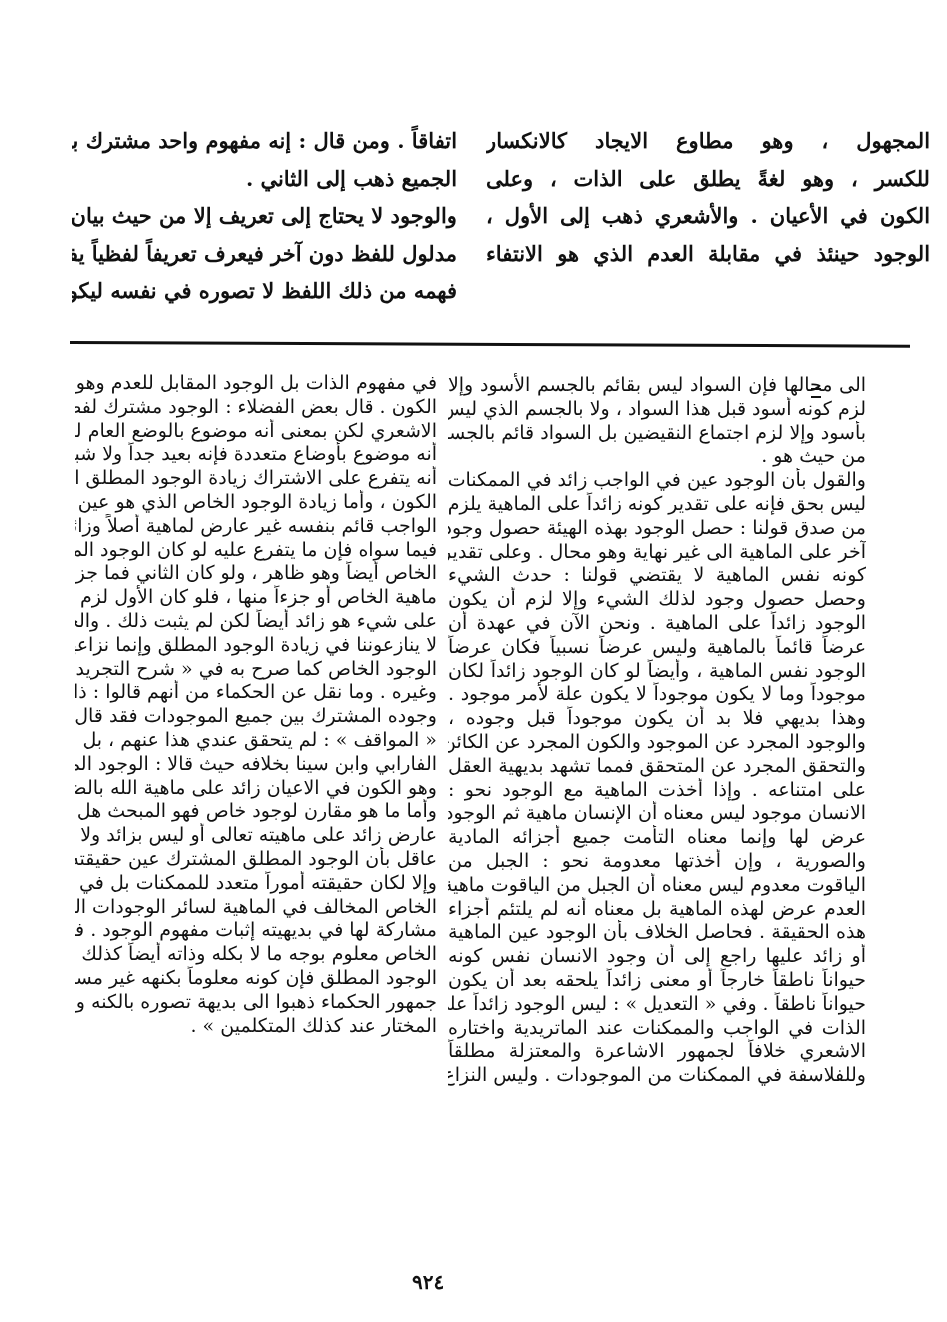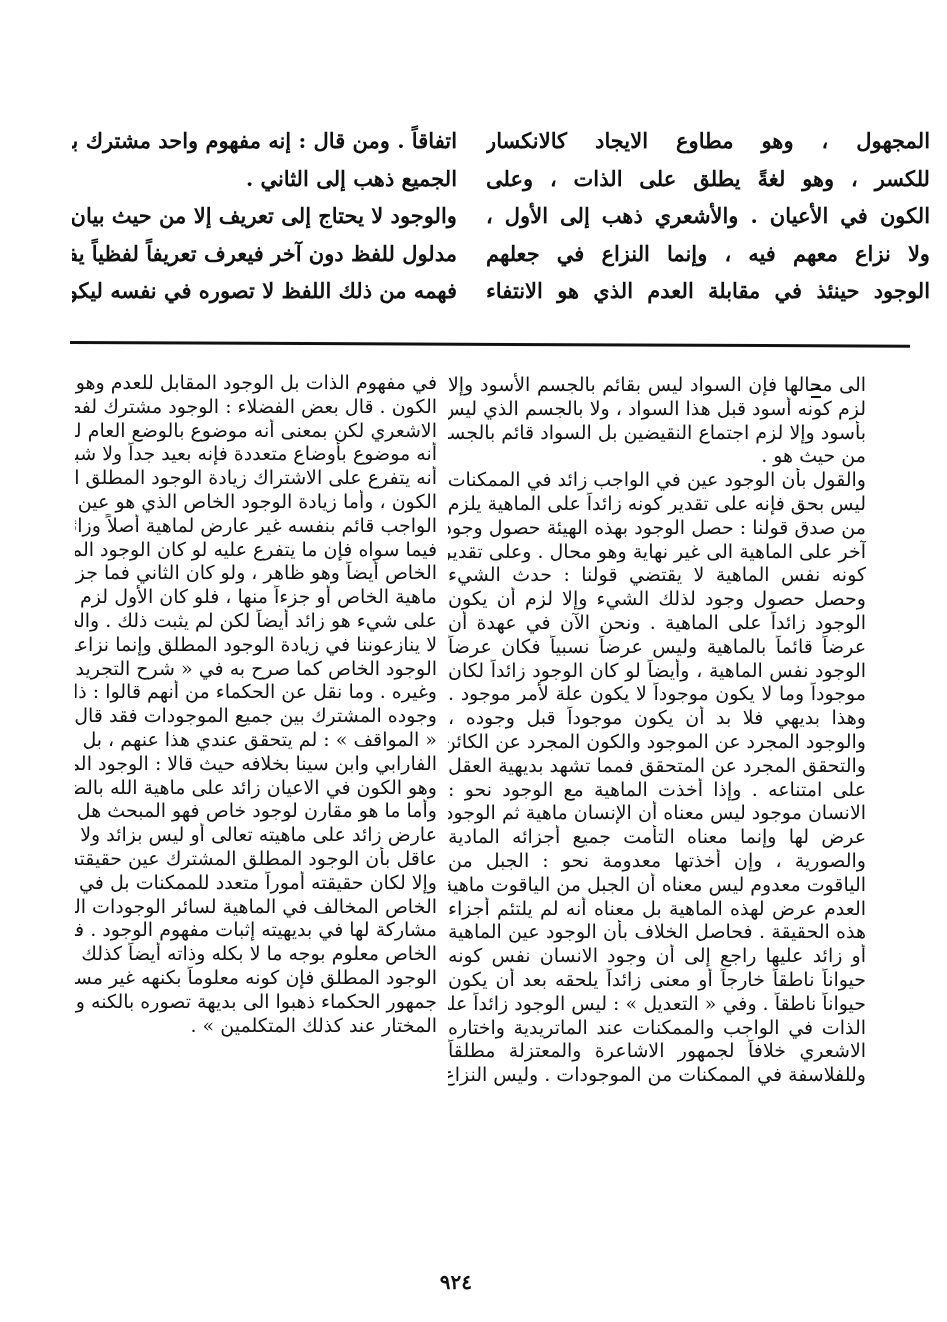--- a/index.html
+++ b/index.html
@@ -28,33 +28,32 @@
   #foot-right { left: 448px; top: 373px; width: 418px; }
   #foot-left  { left: 75px;  top: 371px; width: 362px; }
 
   .cont-mark {
     position: absolute; left: 811px; top: 388px; width: 10px; height: 6px;
     border-top: 2px solid #111; border-bottom: 2px solid #111;
   }
 
   .page-number {
     position: absolute; left: 412px; top: 1270px; width: 60px;
-    font-size: 20px; font-weight: bold; text-align: right; direction: rtl;
+    font-size: 20px; font-weight: bold; text-align: left; direction: rtl;
   }
 </style>
 </head>
 <body>
 
 <div class="page">
 
   <div id="main-right" class="col main-col">
     <span class="line">المجهول ، وهو مطاوع الايجاد كالانكسار</span>
     <span class="line">للكسر ، وهو لغةً يطلق على الذات ، وعلى</span>
     <span class="line">الكون في الأعيان . والأشعري ذهب إلى الأول ،</span>
-    <span class="line">ولا نزاع معهم فيه ، وإنما النزاع في جعلهم</span>
     <span class="line">الوجود حينئذ في مقابلة العدم الذي هو الانتفاء</span>
   </div>
 
   <div id="main-left" class="col main-col">
     <span class="line">اتفاقاً . ومن قال : إنه مفهوم واحد مشترك بين</span>
     <span class="line last">الجميع ذهب إلى الثاني .</span>
     <span class="line">والوجود لا يحتاج إلى تعريف إلا من حيث بيان أنه</span>
     <span class="line">مدلول للفظ دون آخر فيعرف تعريفاً لفظياً يفيد</span>
     <span class="line">فهمه من ذلك اللفظ لا تصوره في نفسه ليكون</span>
   </div>

